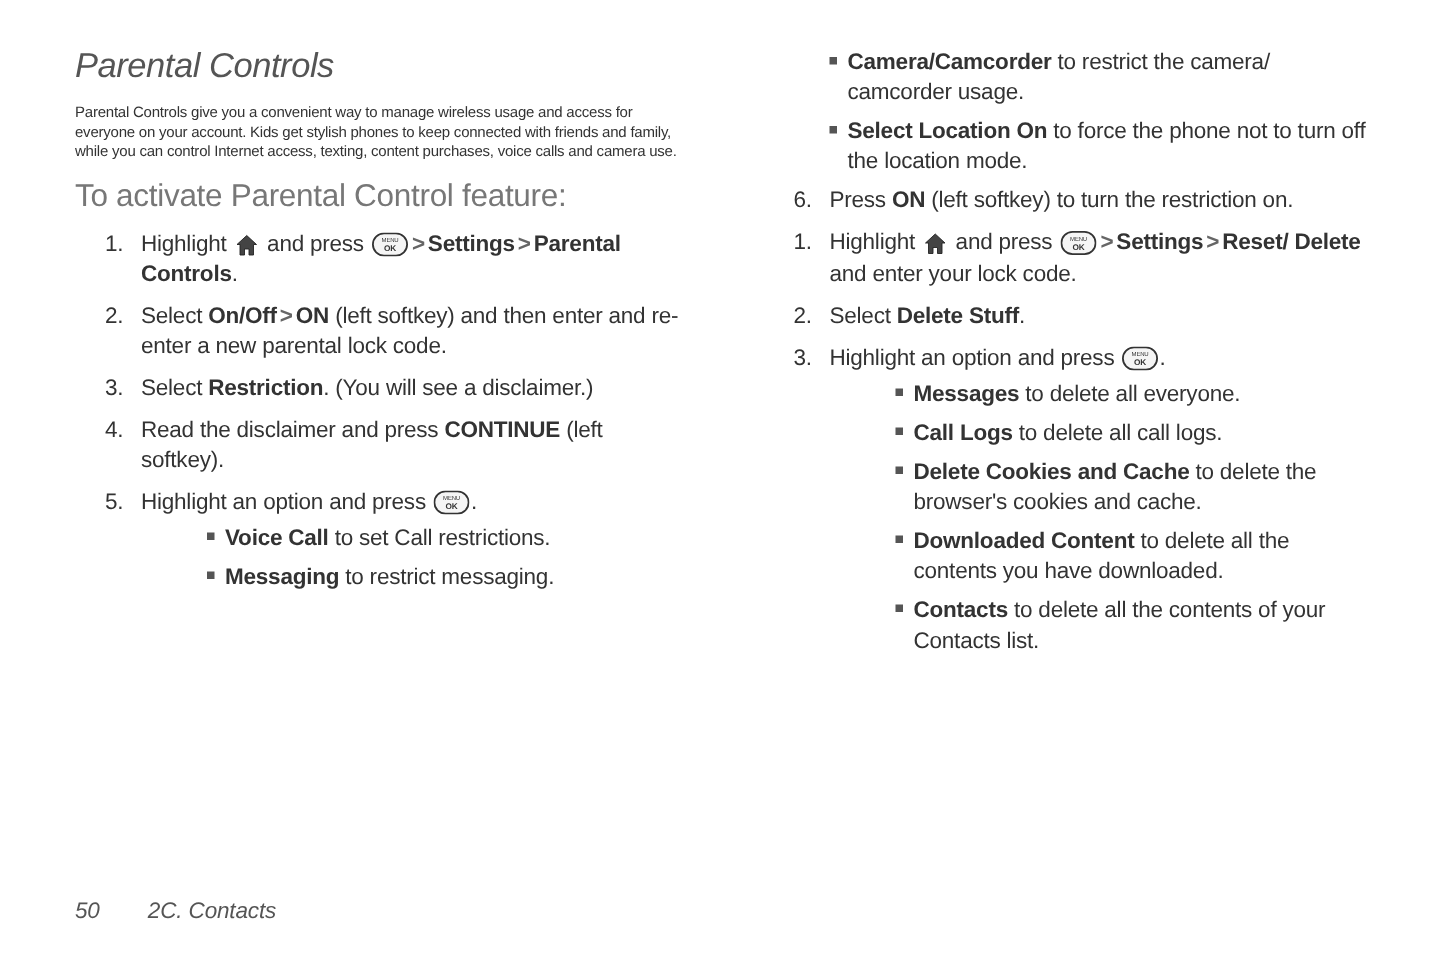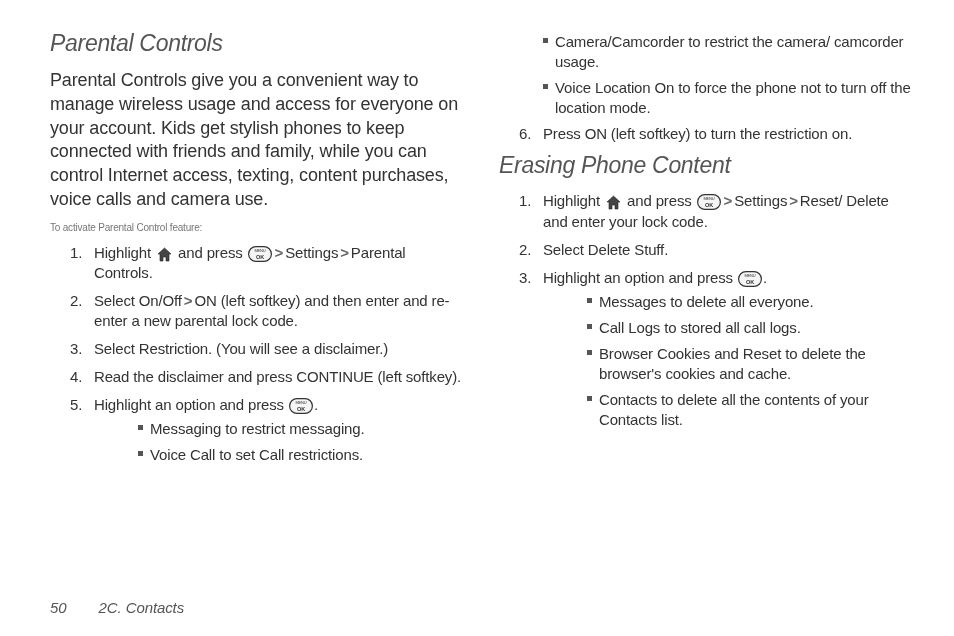--- a/index.html
+++ b/index.html
@@ -1,30 +1,30 @@
 <!DOCTYPE html>
 <html><head>
 <meta charset="utf-8">
 <style>
   * { box-sizing: border-box; margin: 0; padding: 0; }
   html, body { width: 954px; height: 636px; background: #fff; font-family: Arial, Helvetica, sans-serif; color: #333; }
   .page { width: 954px; height: 636px; padding: 30px 42px 20px 50px; position: relative; }
-  .columns { display: flex; gap: 36px; }
+  .columns { display: flex; gap: 56px; }
   .col { flex: 1 1 0; min-width: 0; }
   h2.section-heading {
     font-family: Arial, Helvetica, sans-serif;
     font-style: italic;
     font-weight: 400;
     font-size: 23px;
     color: #555;
     margin-bottom: 12px;
     letter-spacing: -0.3px;
   }
-  p.body { font-size: 18px; line-height: 1.32; margin-bottom: 10px; letter-spacing: -0.15px; color: #333; }
-  .subhead { color: #777; font-size: 10px; margin: 8px 0 10px; letter-spacing: -0.2px; }
+  p.body { font-size: 10px; line-height: 1.32; margin-bottom: 10px; letter-spacing: -0.15px; color: #333; }
+  .subhead { color: #777; font-size: 21px; margin: 8px 0 10px; letter-spacing: -0.2px; }
   ol.steps { list-style: none; margin: 0 0 6px 0; padding: 0; }
   ol.steps > li {
     font-size: 15px;
     line-height: 1.34;
     margin-bottom: 8px;
     padding-left: 44px;
     position: relative;
     letter-spacing: -0.15px;
   }
   ol.steps > li .num {
@@ -38,21 +38,21 @@
     line-height: 1.34;
     margin-bottom: 6px;
     padding-left: 56px;
     position: relative;
     letter-spacing: -0.15px;
   }
   ul.options > li .sq {
     position: absolute; left: 44px; top: 6px;
     width: 5px; height: 5px; background: #555;
   }
-  .b { font-weight: 400; color: #333; }
+  .b { font-weight: 700; color: #333; }
   .gt { font-weight: 700; color: #666; padding: 0 2px; }
   .icon-home, .icon-ok {
     display: inline-block; vertical-align: -4px; margin: 0 1px;
   }
   .icon-home svg, .icon-ok svg { display: block; }
   .footer {
     position: absolute; left: 50px; bottom: 20px;
     font-size: 15px; font-style: italic; color: #555;
     letter-spacing: -0.1px;
   }
@@ -99,42 +99,41 @@
 
         <li>
           <span class="num">5.</span>
           <span>Highlight an option and press </span><span class="icon-ok"><svg width="24" height="16" viewBox="0 0 24 16">
                 <rect x="0.6" y="0.6" width="22.8" height="14.8" rx="7.4" fill="#f5f5f5" stroke="#333" stroke-width="1.2"></rect>
                 <text x="12" y="6.4" font-size="4" text-anchor="middle" fill="#333" font-family="Arial">MENU</text>
                 <text x="12" y="12.5" font-size="5.5" text-anchor="middle" fill="#333" font-family="Arial" font-weight="bold">OK</text>
               </svg></span><span>.</span>
 
           <ul class="options">
+            <li><span class="sq"></span><span class="b">Voice Call</span><span> to set Call restrictions.</span></li>
             <li><span class="sq"></span><span class="b">Messaging</span><span> to restrict messaging.</span></li>
-            <li><span class="sq"></span><span class="b">Voice Call</span><span> to set Call restrictions.</span></li>
           </ul>
         </li>
       </ol>
     </div>
 
     <div class="col">
 
       <ul class="options" style="margin-top:2px">
         <li><span class="sq"></span><span class="b">Camera/Camcorder</span><span> to restrict the camera/ camcorder usage.</span></li>
-        <li><span class="sq"></span><span class="b">Voice Location On</span><span> to force the phone not to turn off the location mode.</span></li>
+        <li><span class="sq"></span><span class="b">Select Location On</span><span> to force the phone not to turn off the location mode.</span></li>
       </ul>
 
       <ol class="steps">
         <li>
           <span class="num">6.</span>
           <span>Press </span><span class="b">ON</span><span> (left softkey) to turn the restriction on.</span>
         </li>
       </ol>
 
-      <h2 class="section-heading" style="margin-top:6px">Erasing Phone Content</h2>
 
       <ol class="steps">
         <li>
           <span class="num">1.</span>
           <span>Highlight </span><span class="icon-home"><svg width="17" height="15" viewBox="0 0 17 15">
                 <path d="M8.5 1 L15 7 L13 7 L13 14 L10 14 L10 10 L7 10 L7 14 L4 14 L4 7 L2 7 Z" fill="#444" stroke="#222" stroke-width="0.6"></path>
               </svg></span><span> and press </span><span class="icon-ok"><svg width="24" height="16" viewBox="0 0 24 16">
                 <rect x="0.6" y="0.6" width="22.8" height="14.8" rx="7.4" fill="#f5f5f5" stroke="#333" stroke-width="1.2"></rect>
                 <text x="12" y="6.4" font-size="4" text-anchor="middle" fill="#333" font-family="Arial">MENU</text>
                 <text x="12" y="12.5" font-size="5.5" text-anchor="middle" fill="#333" font-family="Arial" font-weight="bold">OK</text>
@@ -147,22 +146,23 @@
         <li>
           <span class="num">3.</span>
           <span>Highlight an option and press </span><span class="icon-ok"><svg width="24" height="16" viewBox="0 0 24 16">
                 <rect x="0.6" y="0.6" width="22.8" height="14.8" rx="7.4" fill="#f5f5f5" stroke="#333" stroke-width="1.2"></rect>
                 <text x="12" y="6.4" font-size="4" text-anchor="middle" fill="#333" font-family="Arial">MENU</text>
                 <text x="12" y="12.5" font-size="5.5" text-anchor="middle" fill="#333" font-family="Arial" font-weight="bold">OK</text>
               </svg></span><span>.</span>
 
           <ul class="options">
             <li><span class="sq"></span><span class="b">Messages</span><span> to delete all everyone.</span></li>
-            <li><span class="sq"></span><span class="b">Call Logs</span><span> to stored all call logs.</span></li>
-            <li><span class="sq"></span><span class="b">Browser Cookies and Reset</span><span> to delete the browser's cookies and cache.</span></li>
+            <li><span class="sq"></span><span class="b">Call Logs</span><span> to delete all call logs.</span></li>
+            <li><span class="sq"></span><span class="b">Delete Cookies and Cache</span><span> to delete the browser's cookies and cache.</span></li>
+            <li><span class="sq"></span><span class="b">Downloaded Content</span><span> to delete all the contents you have downloaded.</span></li>
             <li><span class="sq"></span><span class="b">Contacts</span><span> to delete all the contents of your Contacts list.</span></li>
           </ul>
         </li>
       </ol>
     </div>
 
   </div>
 
   <div class="footer">
     <span class="pg">50</span>

